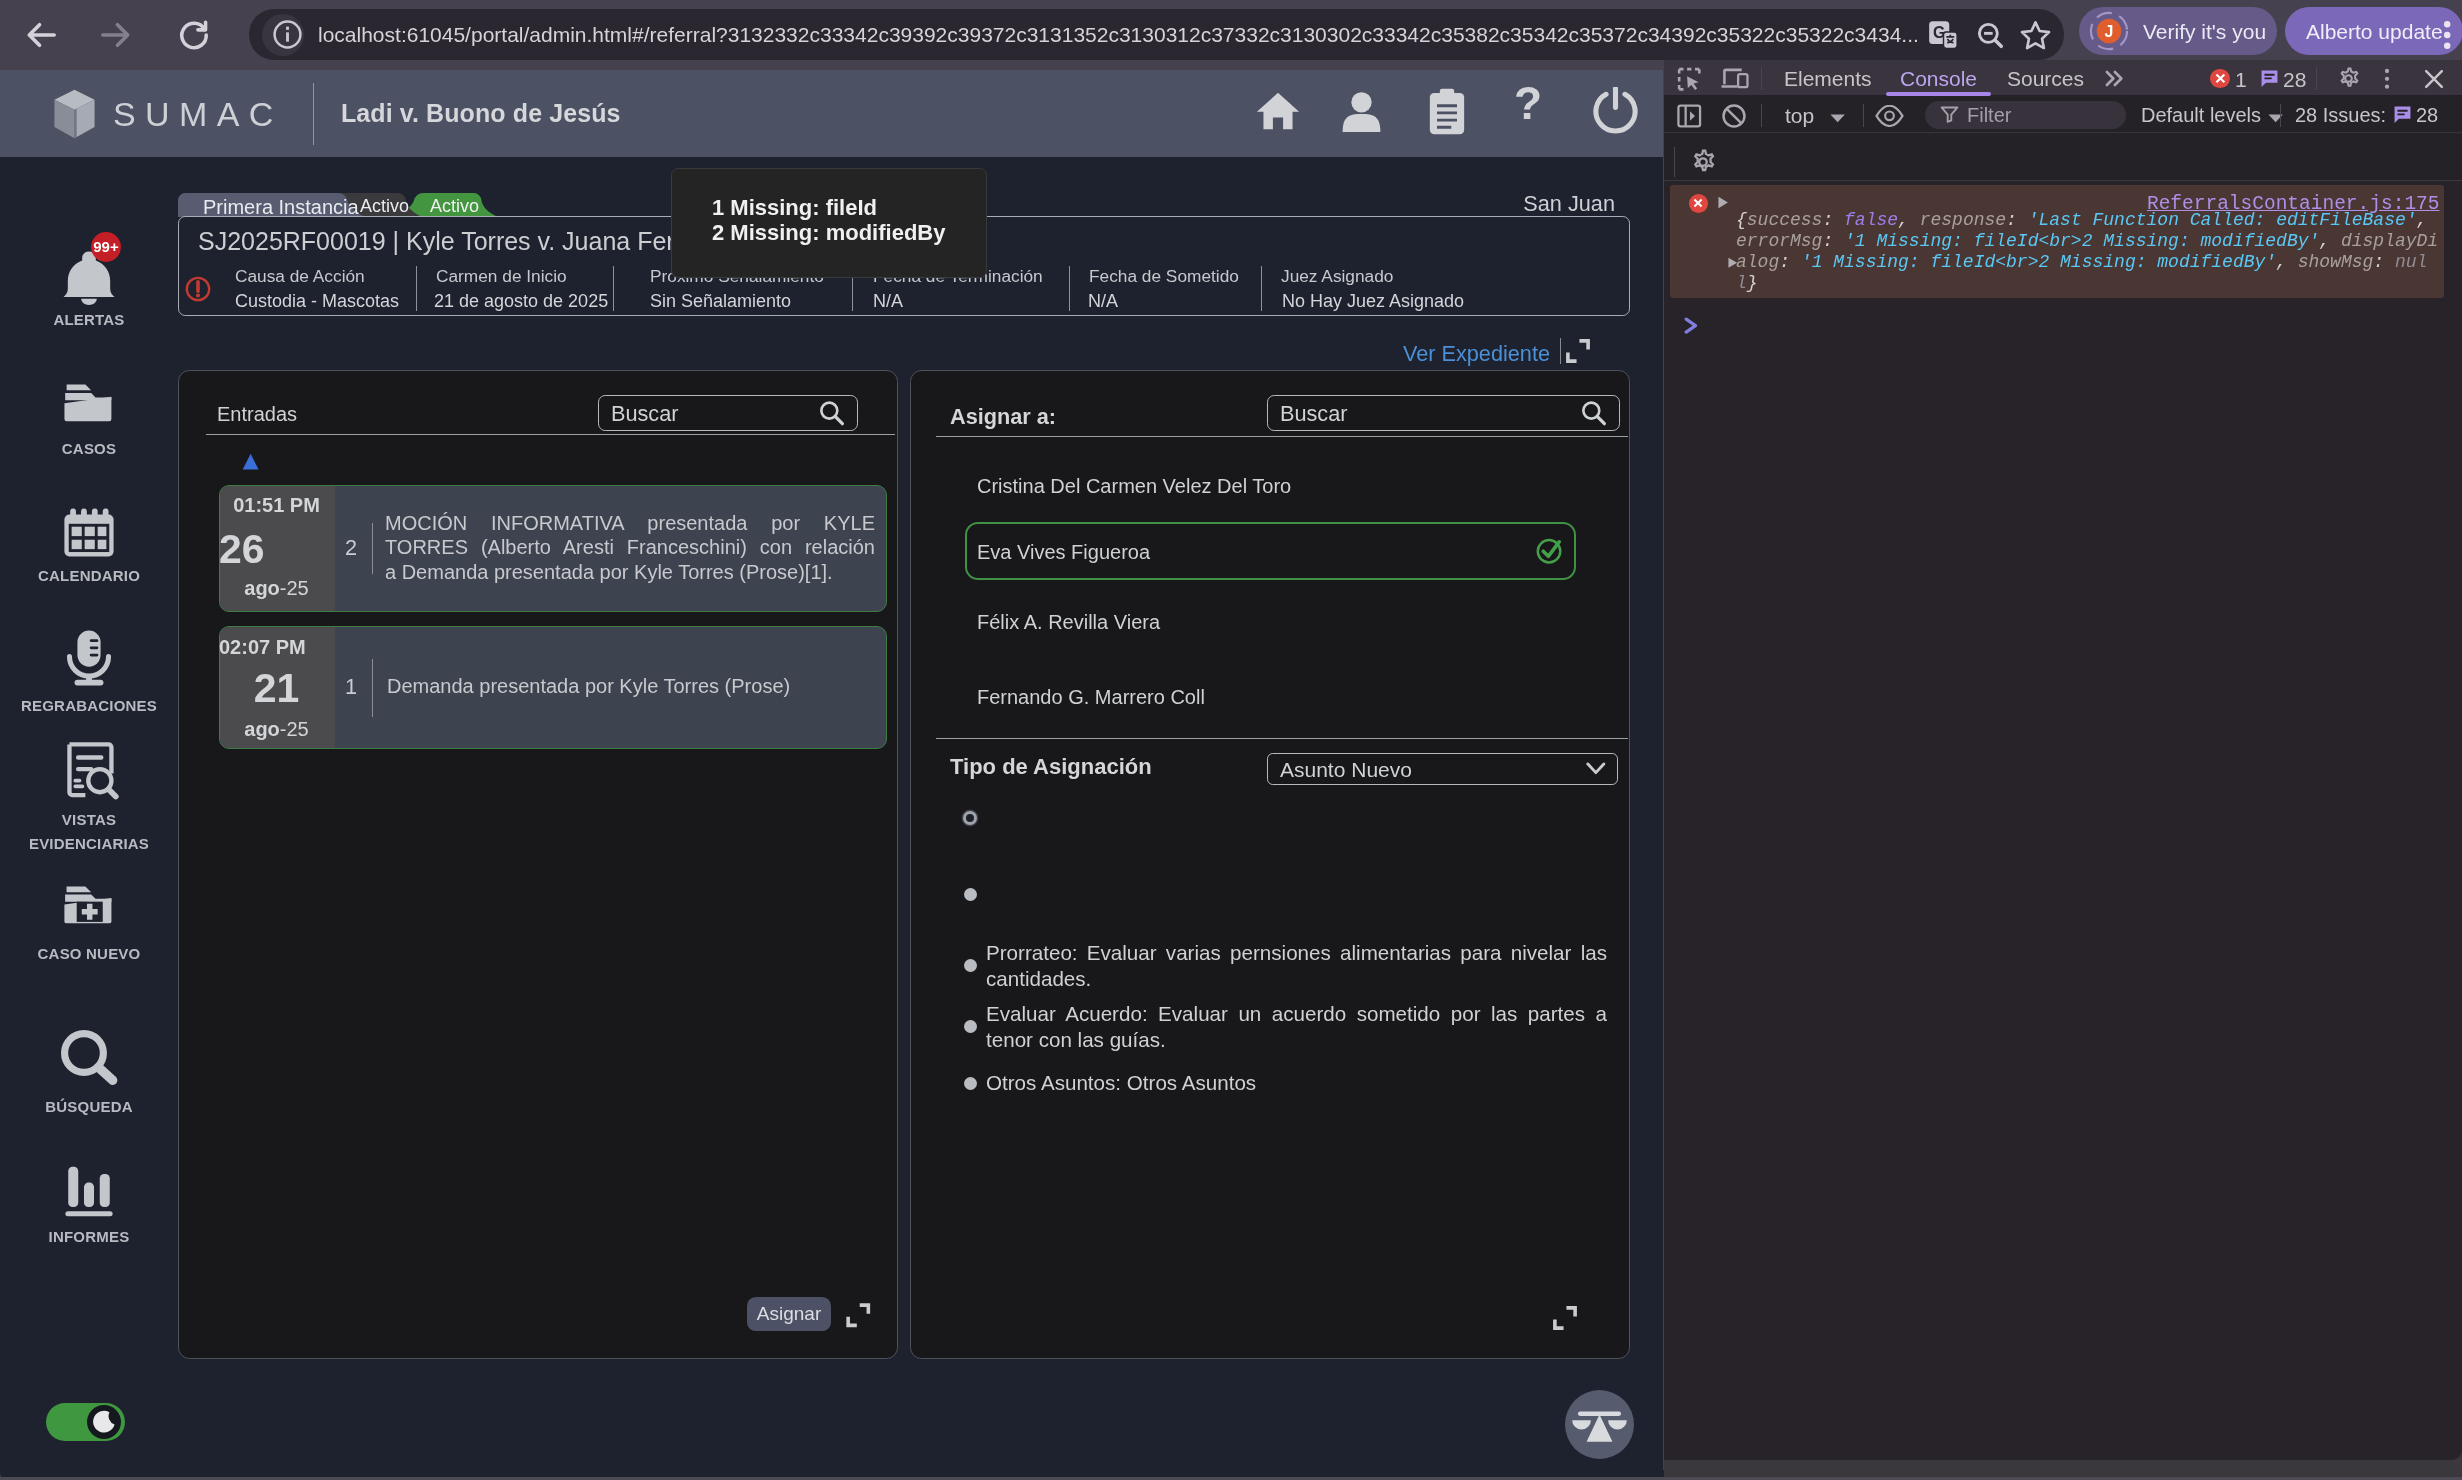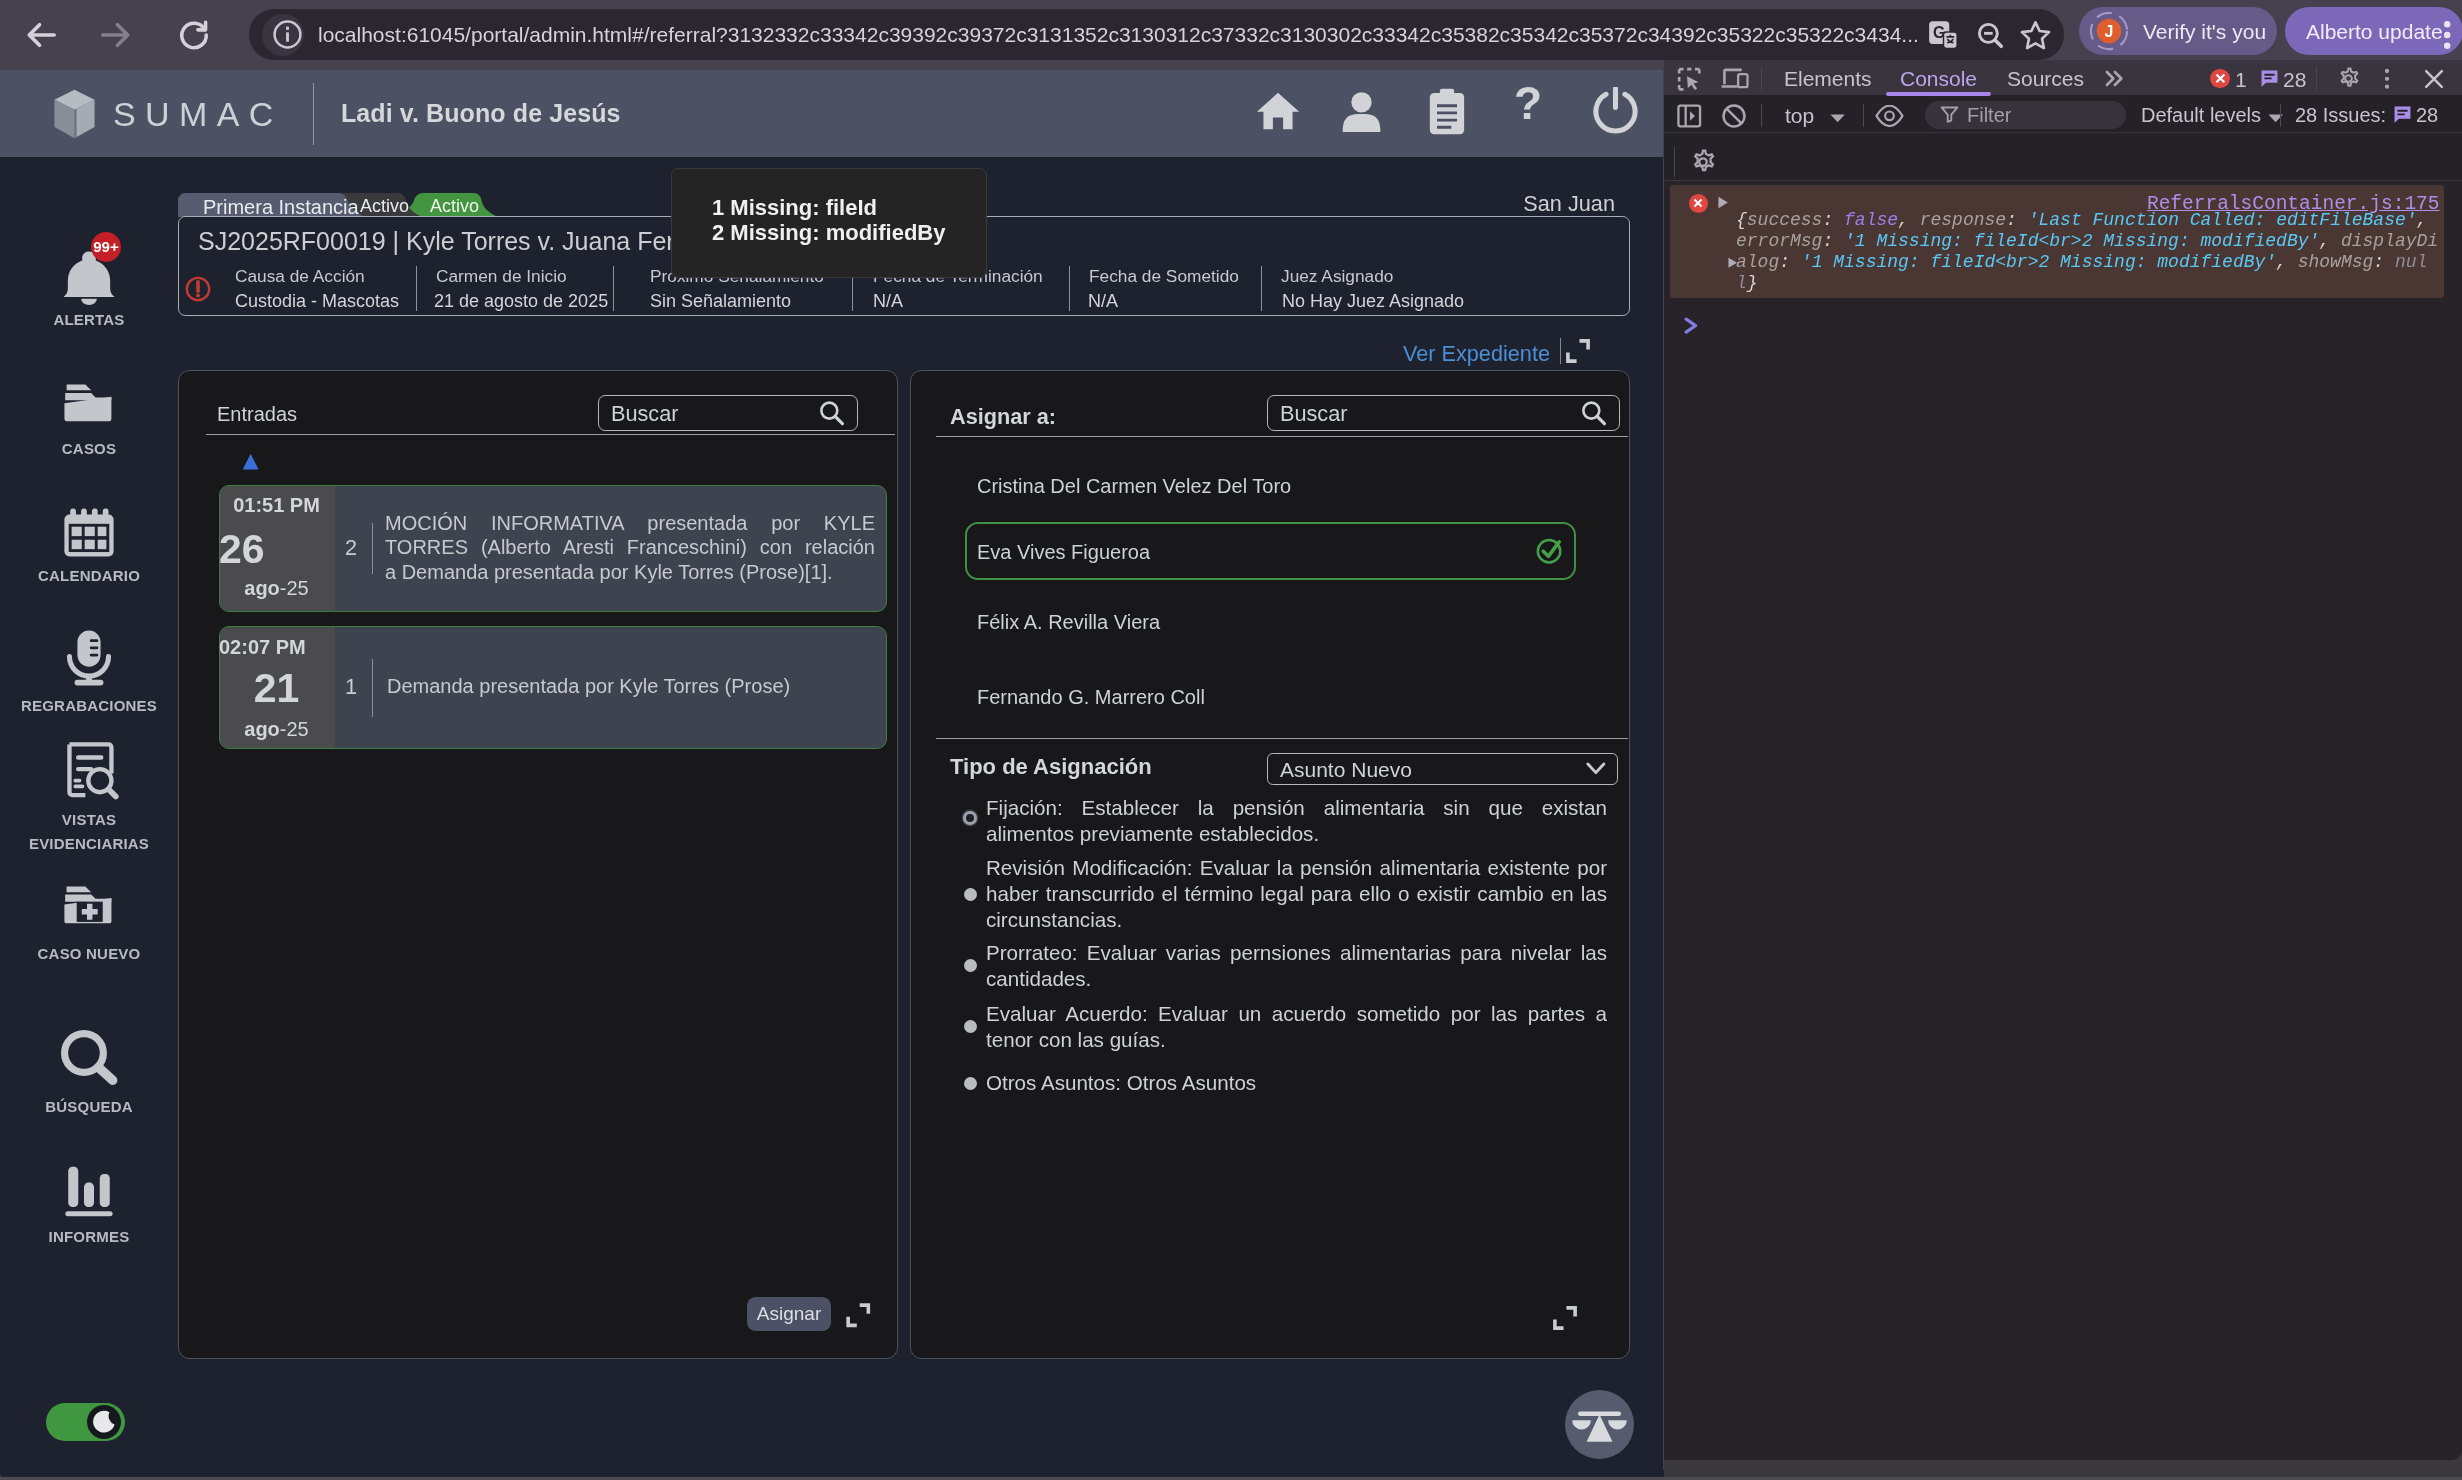--- a/index.html
+++ b/index.html
@@ -320,23 +320,21 @@
   <div class="name" style="left:977px;top:616px">Fernando G. Marrero Coll</div>
   <div class="hr" style="left:936px;top:668px;width:692px"></div>
   <div class="txt" style="left:950px;top:684px;font-size:22px;font-weight:bold;color:#d4d6da">Tipo de Asignación</div>
   <div class="abs" style="left:1267px;top:683px;width:351px;height:32px;border:1.4px solid #b6b9be;border-radius:5.8px"></div>
   <div class="txt" style="left:1280px;top:688px;font-size:21px;color:#d0d3d6">Asunto Nuevo</div>
   <svg class="abs" style="left:1585px;top:691px" width="21.7" height="16" viewBox="0 0 30 22">
         <path d="M4 4 L15 16 L26 4" stroke="#c9cbcf" stroke-width="4" fill="none" stroke-linecap="round" stroke-linejoin="round"></path>
       </svg>
 
   <div class="abs" style="left:963px;top:741px;width:14.4px;height:14.4px;border-radius:50%;background:#1e2127;border:3.6px solid #9fa3ab;box-shadow:0 0 0 1.4px #3a3f49"></div>
-  <div class="rtext" style="left:986px;top:725px">Fijación: Establecer la pensión alimentaria sin que existan alimentos previamente establecidos.</div>
   <div class="radio" style="left:964px;top:818px"></div>
-  <div class="rtext" style="left:986px;top:785px">Revisión Modificación: Evaluar la pensión alimentaria existente por haber transcurrido el término legal para ello o existir cambio en las circunstancias.</div>
   <div class="radio" style="left:964px;top:889px"></div>
   <div class="rtext" style="left:986px;top:870px">Prorrateo: Evaluar varias pernsiones alimentarias para nivelar las cantidades.</div>
   <div class="radio" style="left:964px;top:950px"></div>
   <div class="rtext" style="left:986px;top:931px">Evaluar Acuerdo: Evaluar un acuerdo sometido por las partes a tenor con las guías.</div>
   <div class="radio" style="left:964px;top:1007px"></div>
   <div class="rtext" style="left:986px;top:1000px">Otros Asuntos: Otros Asuntos</div>
   <svg class="abs" style="left:1552px;top:1235px" width="26" height="26" viewBox="0 0 36 36">
         <path d="M20 4 h12 v12 M16 32 h-12 v-12" stroke="#c9cbcf" stroke-width="5" fill="none"></path>
       </svg>
 

